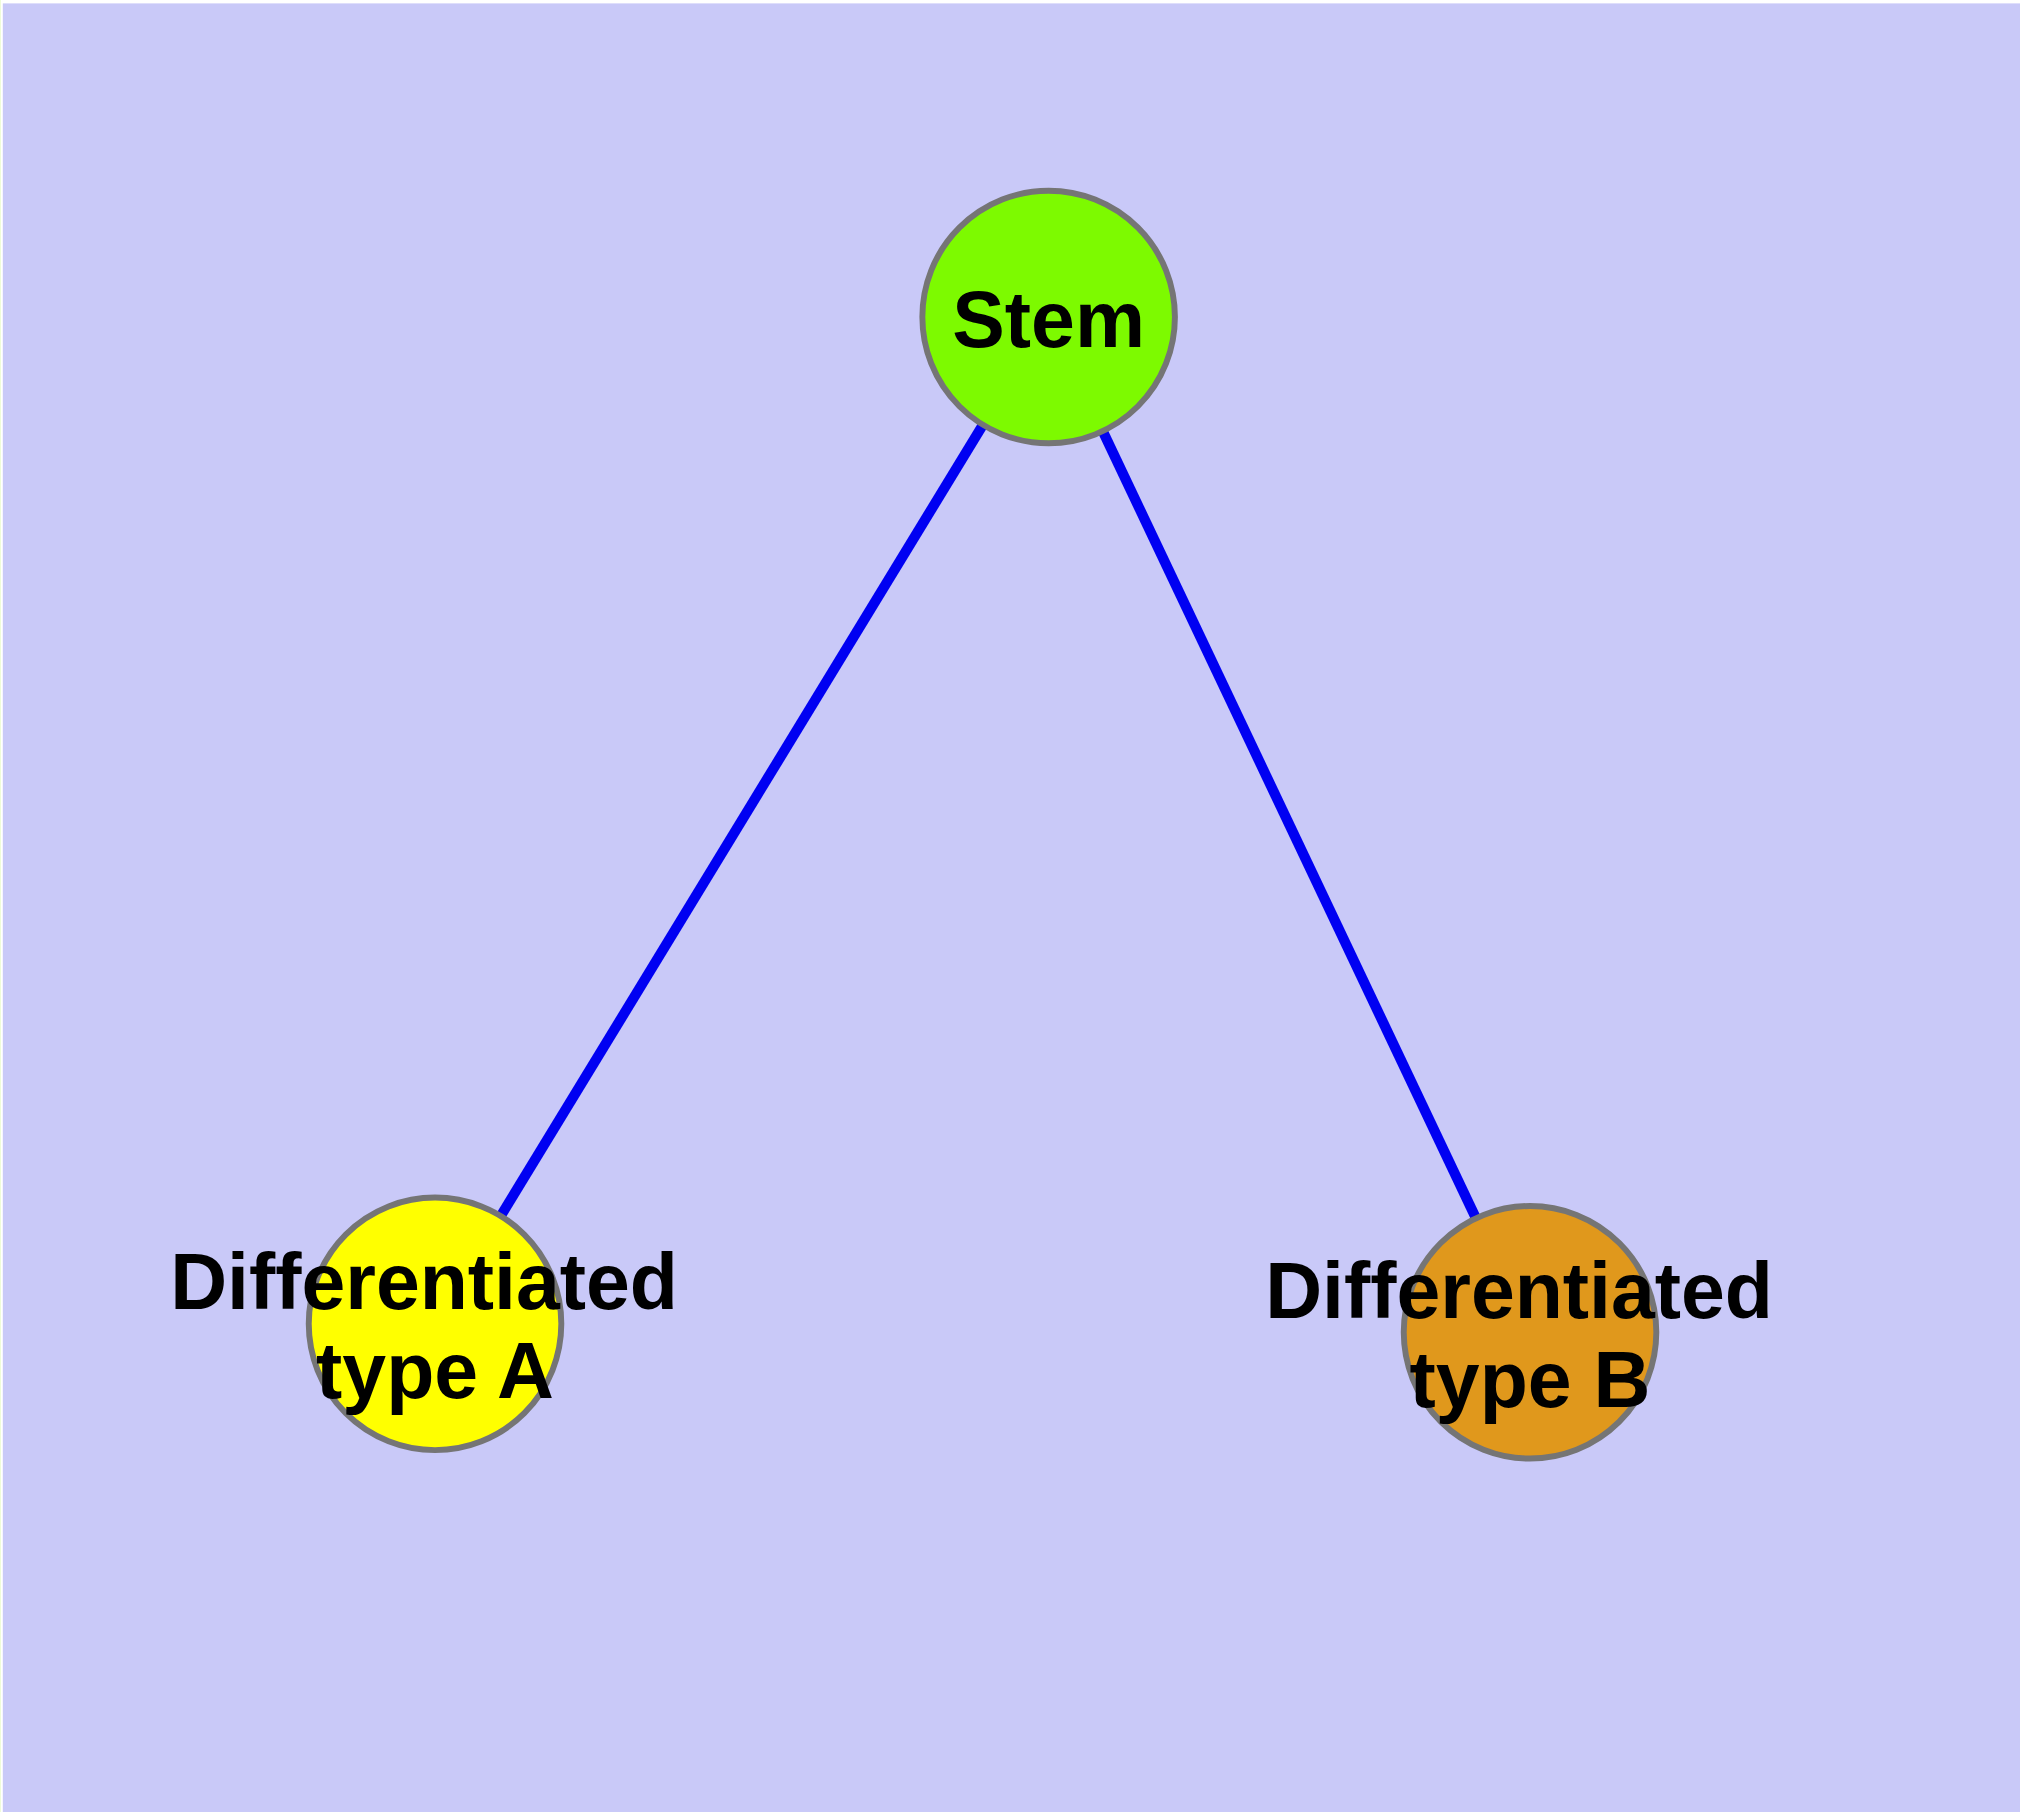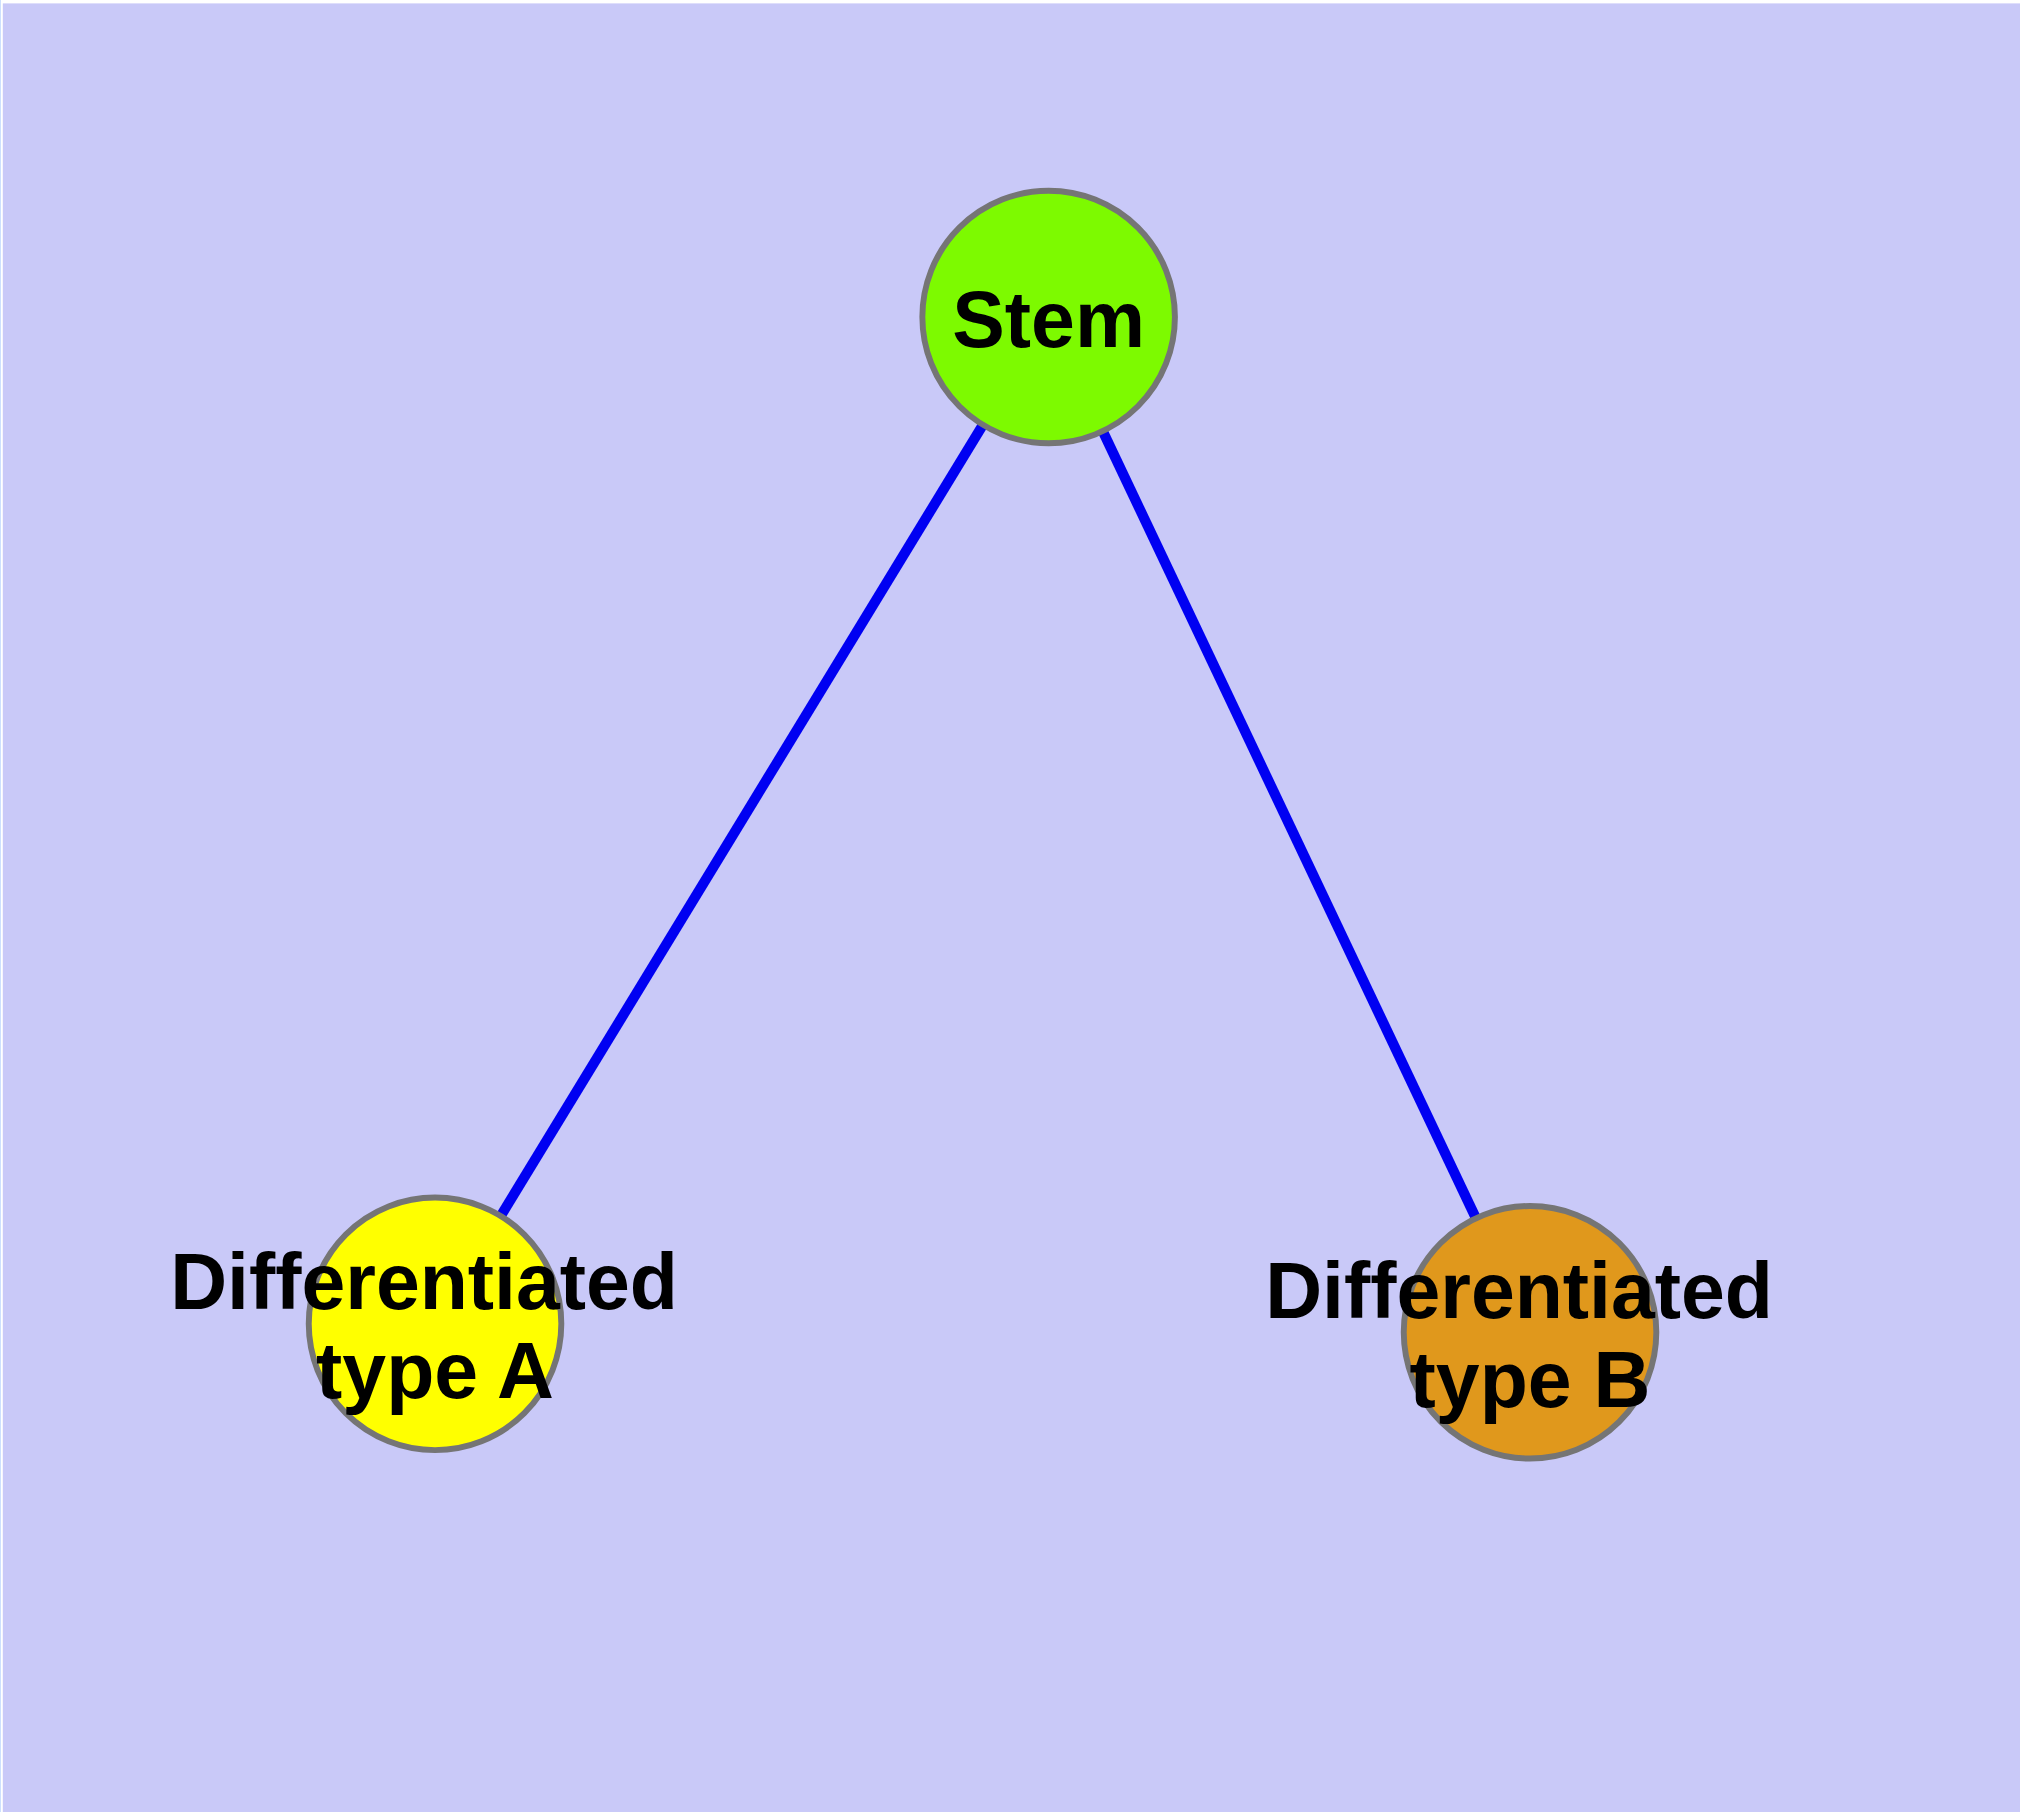--- a/index.html
+++ b/index.html
@@ -4,21 +4,21 @@
 <style>
   html, body {
     margin: 0;
     padding: 0;
     background: #FFFFFF;
   }
   .figure-wrap {
     width: 2021px;
     height: 1812px;
     position: relative;
-    background: #3b82f6;
+    background: #bef264;
   }
   svg {
     display: block;
     width: 100%;
     height: 100%;
   }
   .node-label {
     font-family: "Liberation Sans", sans-serif;
     font-weight: bold;
     font-size: 93px;

